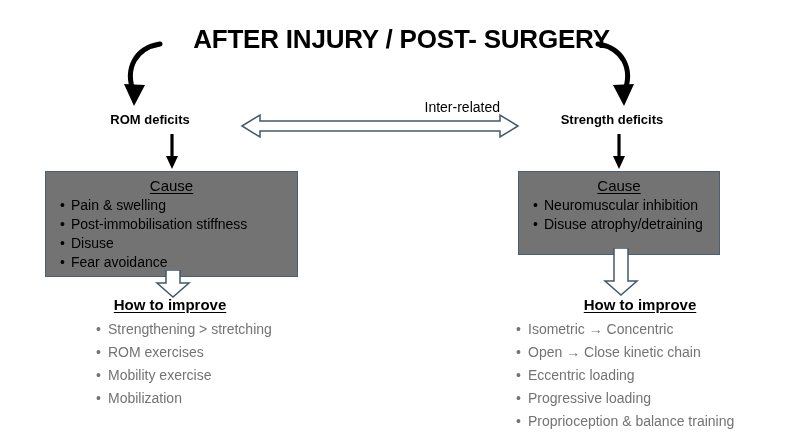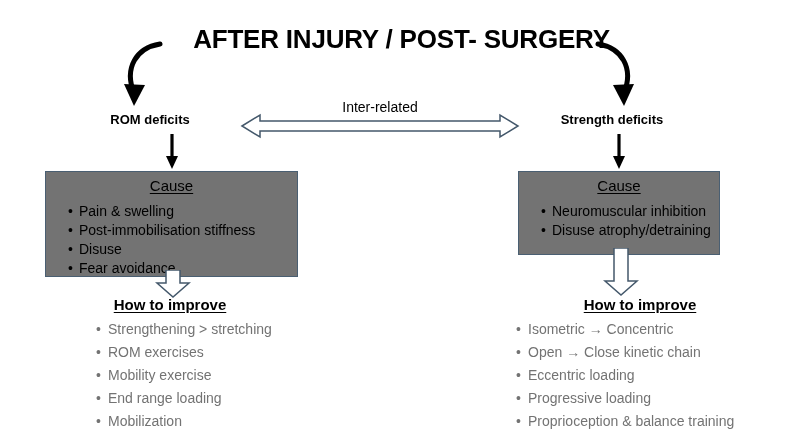--- a/index.html
+++ b/index.html
@@ -48,21 +48,21 @@
   #str-title  { left: 492px; top: 112px; width: 240px; }
 
   
   .thin-arrow { pointer-events: none; }
 
   
   #interrelated-label {
     left: 260px;
     top: 99px;
     width: 240px;
-    text-align: center;
+    text-align: right;
     font-size: 14px;
     color: #000;
     white-space: nowrap;
   }
 
   
   .cause-box {
     border: 1.6px solid #4a5f72;
     background: #737373;
     box-sizing: border-box;
@@ -73,21 +73,21 @@
   .cause-heading {
     text-align: center;
     font-size: 15px;
     color: #000;
     text-decoration: underline;
     text-underline-offset: 2px;
     margin-top: 5px;
     margin-bottom: 2px;
   }
   .bullet-list {
-    margin: 8px;
+    margin: 0;
     padding: 0 0 0 14px;
     list-style: none;
   }
   .bullet-list li {
     font-size: 14px;
     line-height: 19px;
     color: #000;
     white-space: nowrap;
     position: relative;
     padding-left: 11px;
@@ -192,21 +192,20 @@
   <svg class="abs" style="left:603px; top:248px;" width="36" height="48" viewBox="0 0 36 48">
     <polygon points="11,0 25,0 25,33 34,33 18,47 2,33 11,33" fill="#ffffff" stroke="#44586b" stroke-width="1.5" stroke-linejoin="miter"></polygon>
   </svg>
 
   <div class="abs improve-heading" id="improve-title-left">How to improve</div>
 
   <ul class="abs improve-list" id="improve-list-left">
     <li>Strengthening &gt; stretching</li>
     <li>ROM exercises</li>
     <li>Mobility exercise</li>
-    <li>End range loading</li>
     <li>Mobilization</li>
   </ul>
 
   <div class="abs improve-heading" id="improve-title-right">How to improve</div>
 
   <ul class="abs improve-list" id="improve-list-right">
     <li>Isometric → Concentric</li>
     <li>Open → Close kinetic chain</li>
     <li>Eccentric loading</li>
     <li>Progressive loading</li>

